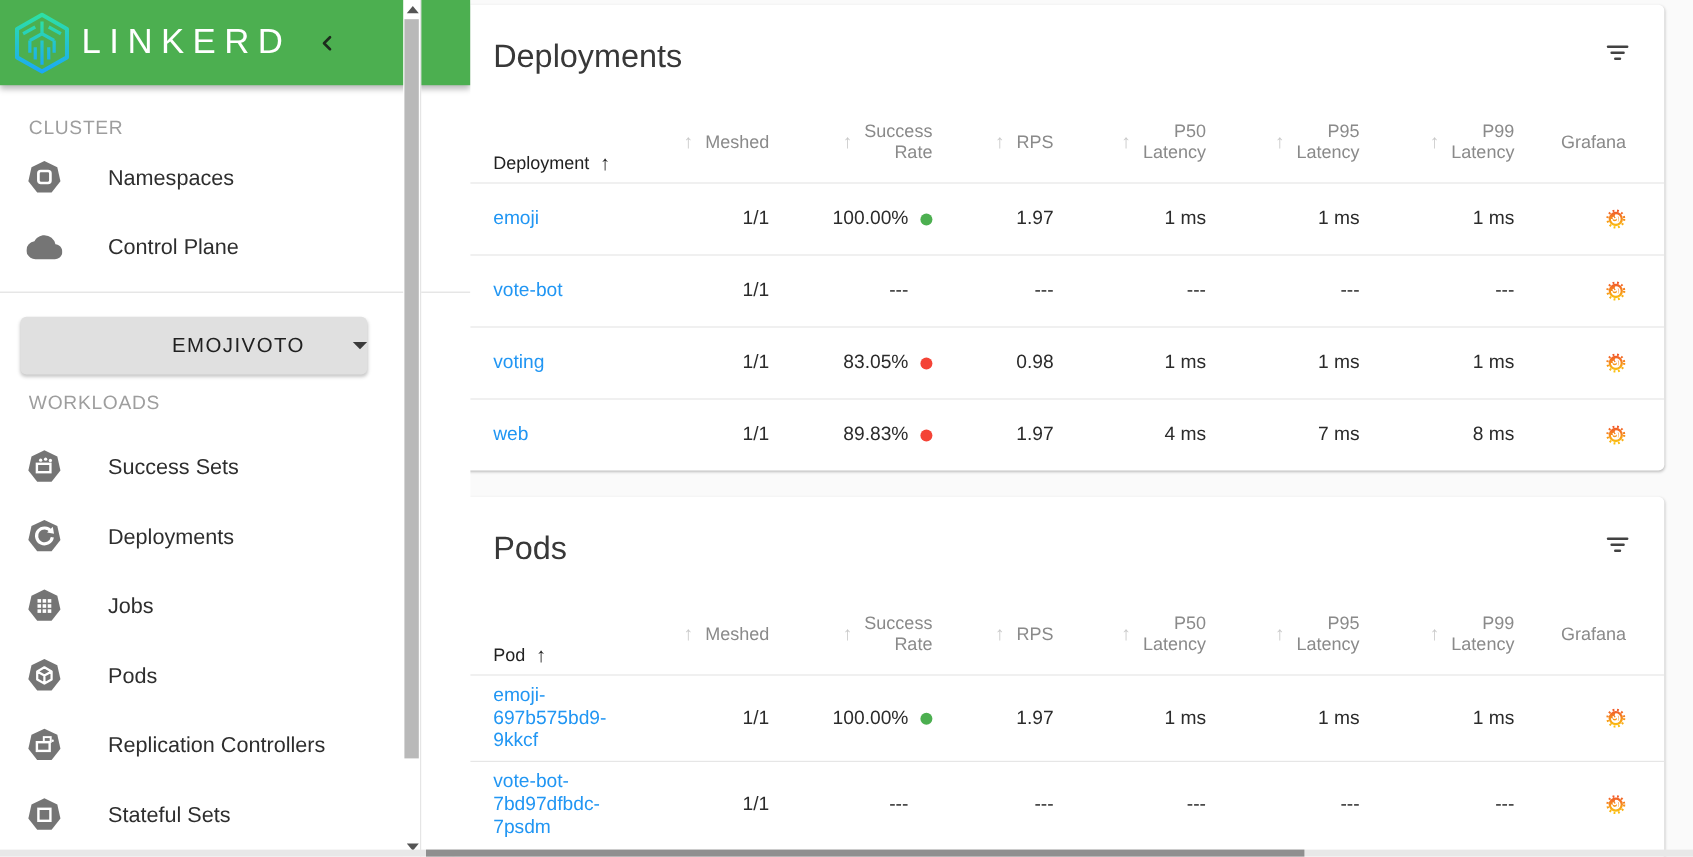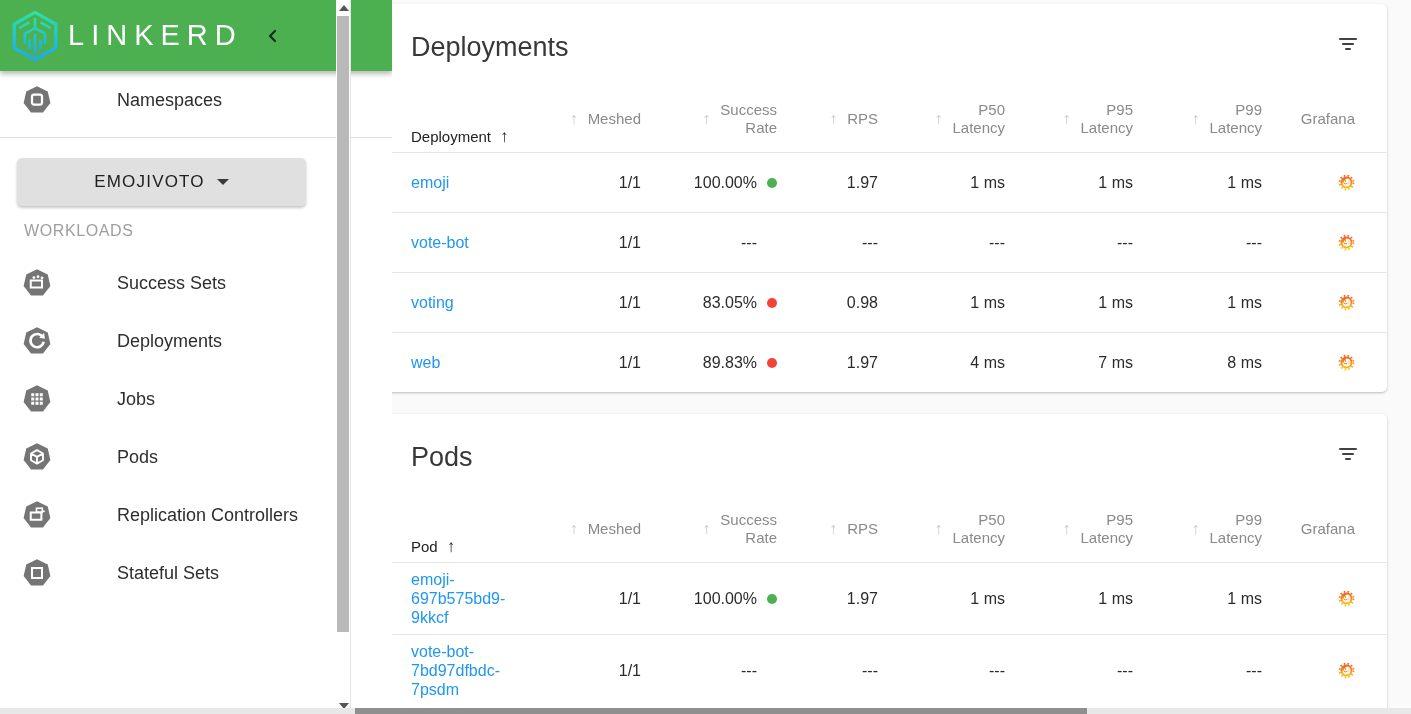--- a/index.html
+++ b/index.html
@@ -20,30 +20,30 @@
   }
   .brand-text {
     color:#fff; font-size:29px; letter-spacing:7px; font-weight:400; margin-left:6px;
   }
   .collapse-btn { margin-left:22px; cursor:pointer; display:flex; align-items:center; }
   .section-label {
     color:#9e9e9e; font-size:16px; letter-spacing:.6px; padding-left:24px;
     margin-top:28px; height:20px;
   }
   .nav-item {
-    height:58px; display:flex; align-items:center; padding-left:22px; cursor:pointer;gap:27px;
+    height:58px; display:flex; align-items:center; padding-left:22px; cursor:pointer;
   }
   .nav-icon { width:30px; height:30px; flex:0 0 30px; display:flex; align-items:center; justify-content:center; }
   .nav-label { margin-left:38px; font-size:18px; color:#2e2e2e; }
   .sb-divider { border-top:1px solid #e0e0e0; margin-top:8px; }
   .ns-btn {
     margin:20px 17px 0 17px; height:48px; width:289px; background:#e0e0e0;
     border:none; border-radius:5px; font-family:inherit; font-size:17px; color:#212121;
-    letter-spacing:1.2px; display:flex; align-items:center; justify-content:center;
-    box-shadow:0 2px 3px rgba(0,0,0,.22); cursor:pointer;
+    letter-spacing:1.2px; display:flex; align-items:center; justify-content:flex-end;
+    box-shadow:0 2px 3px rgba(0,0,0,.22); cursor:pointer;gap:28px;
   }
   .caret-down {
     width:0; height:0; border-left:6px solid transparent; border-right:6px solid transparent;
     border-top:6px solid #3a3a3a; margin-left:12px;
   }
   
   .sb-scroll {
     position:absolute; left:336px; top:0; width:15px; height:714px; background:#fff;
     border-right:1px solid #e5e5e5; z-index:3;
   }
@@ -120,31 +120,40 @@
     <span class="brand-text">LINKERD</span>
     <span class="collapse-btn">
       <span style="display:flex">
         <svg width="16" height="16" viewBox="0 0 16 16">
             <polyline points="10,3 5,8 10,13" fill="none" stroke="#1d2b1d" stroke-width="2.2" stroke-linecap="round" stroke-linejoin="round"></polyline>
           </svg>
       </span>
     </span>
   </div>
 
+  <div class="section-label">CLUSTER</div>
 
   <div class="nav-item">
     <span class="nav-icon">
       <svg width="30" height="30" viewBox="0 0 24 24">
         <polygon points="12,1 20.6,5.1 22.7,14.4 16.8,21.9 7.2,21.9 1.3,14.4 3.4,5.1" fill="#757575"></polygon>
         <rect x="8" y="7.6" width="8" height="8" rx="1.6" fill="none" stroke="#fff" stroke-width="1.8"></rect>
       </svg>
     </span>
     <span class="nav-label">Namespaces</span>
   </div>
 
+  <div class="nav-item">
+    <span class="nav-icon">
+      <svg width="30" height="30" viewBox="0 0 24 24">
+        <path d="M19.35 10.04A7.49 7.49 0 0 0 12 4C9.11 4 6.6 5.64 5.35 8.04A5.994 5.994 0 0 0 0 14c0 3.31 2.69 6 6 6h13c2.76 0 5-2.24 5-5 0-2.64-2.05-4.78-4.65-4.96z" fill="#757575"></path>
+      </svg>
+    </span>
+    <span class="nav-label">Control Plane</span>
+  </div>
 
   <div class="sb-divider"></div>
 
   <button class="ns-btn">
     <span>EMOJIVOTO</span>
     <span class="caret-down"></span>
   </button>
 
   <div class="section-label" style="margin-top:16px">WORKLOADS</div>
 

